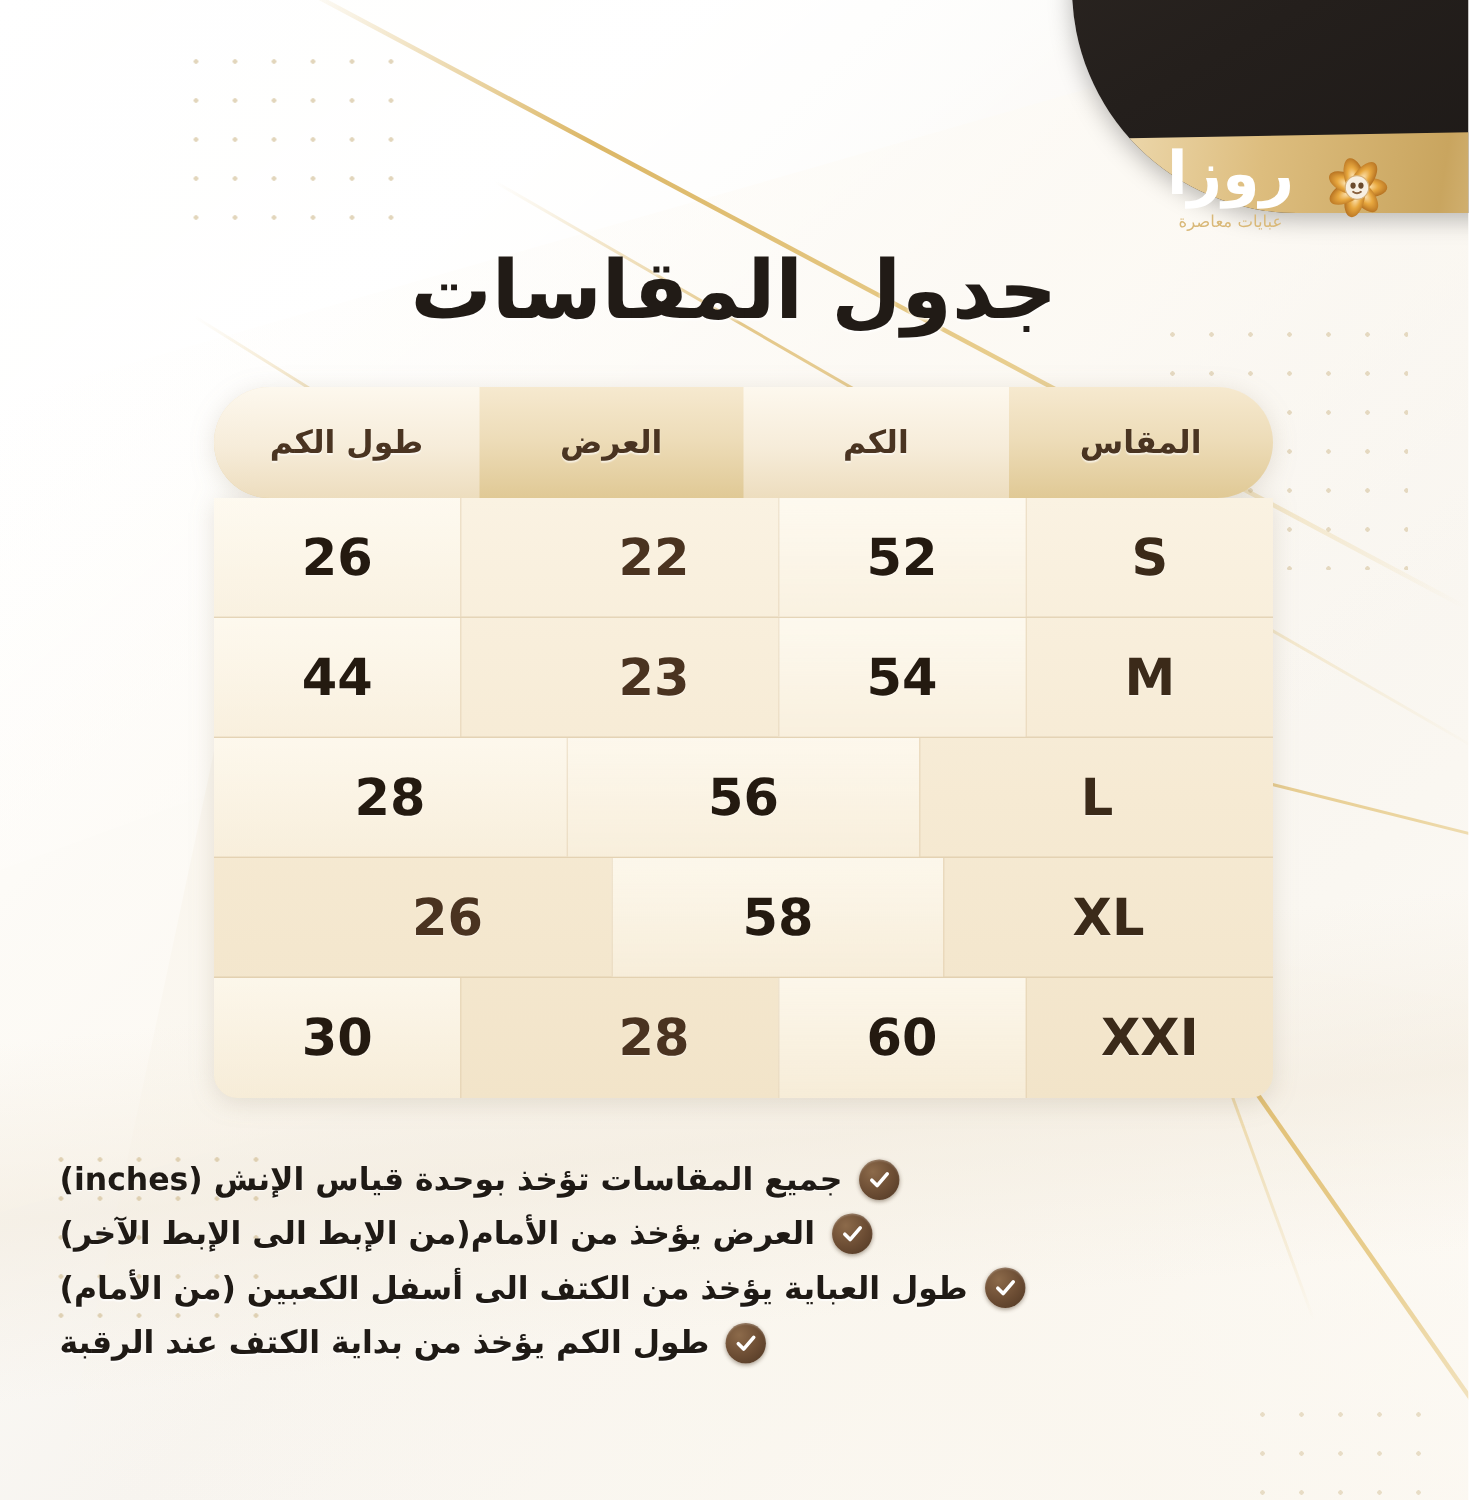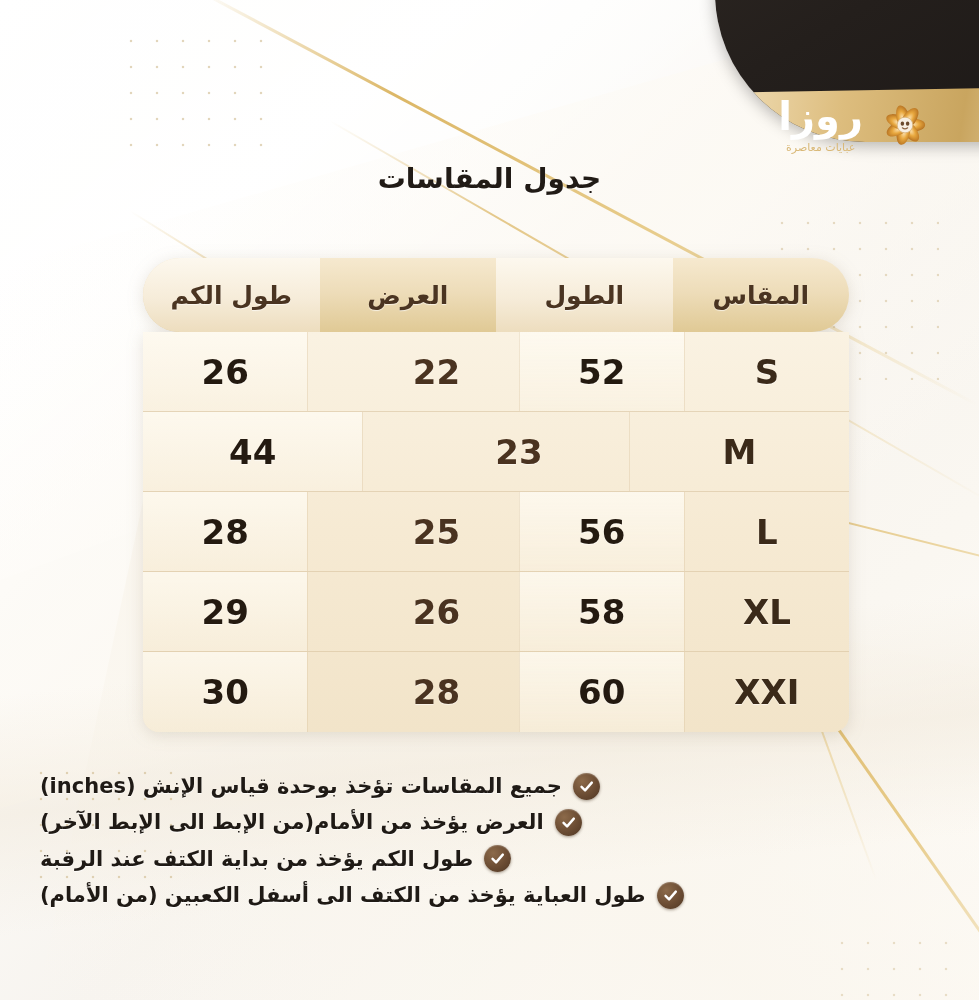--- a/index.html
+++ b/index.html
@@ -107,21 +107,21 @@
   .brand-tagline {
     font-size:11px; color:#d9b877; margin-top:5px; letter-spacing:.5px;
   }
   .brand-emblem { width:56px; height:56px; }
 
   
   .title {
     position:absolute;
     top:162px; left:0; right:0;
     text-align:center;
-    font-size:28px;
+    font-size:54px;
     font-weight:700;
     color:#211b16;
     letter-spacing:0;
     text-shadow:0 1px 2px rgba(255,255,255,.9);
   }
 
   
   .table-wrap {
     position:absolute;
     top:258px; left:143px;
@@ -133,21 +133,21 @@
   .t-header {
     display:flex;
     height:74px;
     border-radius:38px;
     overflow:hidden;
     background:linear-gradient(to bottom, #f6e9cf 0%, #eddcb8 48%, #e0c995 100%);
   }
   .t-header .cell {
     flex:1;
     display:flex; align-items:center; justify-content:center;
-    font-size:25px; font-weight:700; color:#4a342183;
+    font-size:21px; font-weight:700; color:#4a342183;
     color:#4a3421;
     text-shadow:0 1px 1px rgba(255,255,255,.65);
   }
   .t-header .cell.alt {
     background:linear-gradient(to bottom, #fdf8ee 0%, #f6ecd9 55%, #edddbe 100%);
   }
 
   .t-body {
     background:linear-gradient(to bottom, #faf2e2 0%, #f6ead3 50%, #f2e4c9 100%);
     border-radius:0 0 16px 16px;
@@ -267,52 +267,51 @@
       <span class="brand-tagline">عبايات معاصرة</span>
     </span>
   </div>
 
   <div class="title">جدول المقاسات</div>
 
   <div class="table-wrap">
 
     <div class="t-header">
       <div class="cell">المقاس</div>
-      <div class="cell alt">الطول</div>
+      <div class="cell alt">الكم</div>
       <div class="cell">العرض</div>
       <div class="cell alt">طول الكم</div>
     </div>
 
     <div class="t-body">
 
       <div class="t-row">
         <div class="cell size-col">S</div>
         <div class="cell alt">52</div>
         <div class="cell measure-dark">22</div>
         <div class="cell alt">26</div>
       </div>
 
       <div class="t-row">
         <div class="cell size-col">M</div>
+        <div class="cell alt">54</div>
         <div class="cell measure-dark">23</div>
         <div class="cell alt">44</div>
       </div>
 
       <div class="t-row">
         <div class="cell size-col">L</div>
         <div class="cell alt">56</div>
-        <div class="cell measure-dark">25</div>
         <div class="cell alt">28</div>
       </div>
 
       <div class="t-row">
         <div class="cell size-col">XL</div>
         <div class="cell alt">58</div>
         <div class="cell measure-dark">26</div>
-        <div class="cell alt">29</div>
       </div>
 
       <div class="t-row">
         <div class="cell size-col">XXI</div>
         <div class="cell alt">60</div>
         <div class="cell measure-dark">28</div>
         <div class="cell alt">30</div>
       </div>
 
     </div>
@@ -337,27 +336,27 @@
       </span>
       <span class="note-text">العرض يؤخذ من الأمام(من الإبط الى الإبط الآخر)</span>
     </div>
 
     <div class="note">
       <span class="check-badge">
         <svg viewBox="0 0 24 24" aria-hidden="true">
           <path d="M5 12.5 L10 17.5 L19.5 6.5" fill="none" stroke="#ffffff" stroke-width="3.4" stroke-linecap="round" stroke-linejoin="round"></path>
         </svg>
       </span>
-      <span class="note-text">طول الكم يؤخذ من بداية الكتف عند الرقبة</span>
+      <span class="note-text">طول العباية يؤخذ من الكتف الى أسفل الكعبين (من الأمام)</span>
     </div>
 
     <div class="note">
       <span class="check-badge">
         <svg viewBox="0 0 24 24" aria-hidden="true">
           <path d="M5 12.5 L10 17.5 L19.5 6.5" fill="none" stroke="#ffffff" stroke-width="3.4" stroke-linecap="round" stroke-linejoin="round"></path>
         </svg>
       </span>
-      <span class="note-text">طول العباية يؤخذ من الكتف الى أسفل الكعبين (من الأمام)</span>
+      <span class="note-text">طول الكم يؤخذ من بداية الكتف عند الرقبة</span>
     </div>
 
   </div>
 
 </div>
 
 </body></html>

